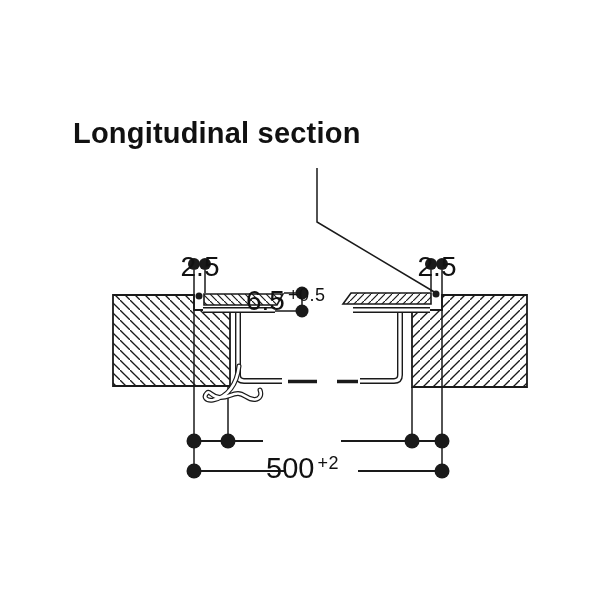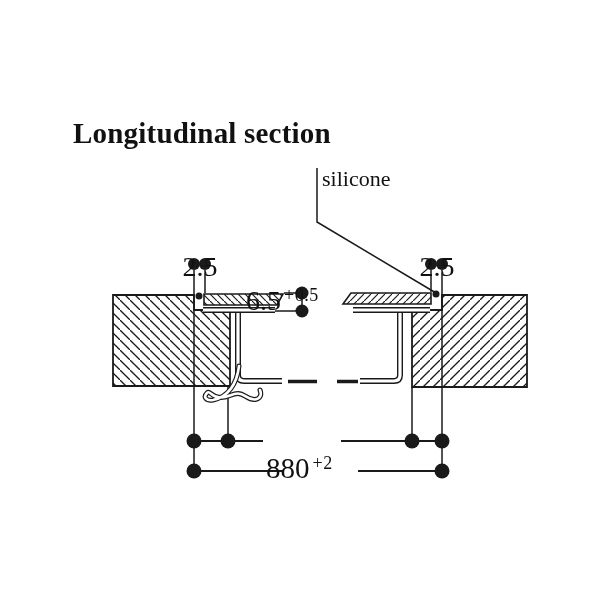--- a/index.html
+++ b/index.html
@@ -1,18 +1,18 @@
 <!DOCTYPE html>
 <html><head>
 <meta charset="utf-8">
 <style>
   html,body{margin:0;padding:0;background:#fff;}
   .canvas{
     position:relative;width:572px;height:600px;background:#ffffff;
-    font-family:Liberation Serif, serif;color:#111;overflow:hidden;
+    font-family:Liberation Sans, sans-serif;color:#111;overflow:hidden;
   }
   .abs{position:absolute;}
   .title{
     left:73px;top:117px;font-size:29px;font-weight:bold;letter-spacing:0.2px;
     white-space:nowrap;
   }
   .callout{
     left:322px;top:166px;font-size:22px;line-height:26px;white-space:nowrap;
   }
   .dim{font-size:28px;line-height:1;white-space:nowrap;margin-top:28px;}
@@ -109,29 +109,28 @@
       <circle cx="412" cy="441" r="7.5"></circle>
       <circle cx="442" cy="441" r="7.5"></circle>
       <circle cx="194" cy="471" r="7.5"></circle>
       <circle cx="442" cy="471" r="7.5"></circle>
     </g>
   </svg>
 
   <div class="abs title">Longitudinal section</div>
 
   <div class="abs callout">
-    <div>silicone</div>
   </div>
 
   <div class="abs dim dim-25L">2.5</div>
 
   <div class="abs dim dim-25R">2.5</div>
 
   <div class="abs dim dim-65">
     <span>6.5</span><span class="tol">+0.5</span>
   </div>
 
   <div class="abs dim dim-880">
-    <span>880</span><span class="tol">+2</span>
+    <span>500</span><span class="tol">+2</span>
   </div>
 
 
 </div>
 
 </body></html>

